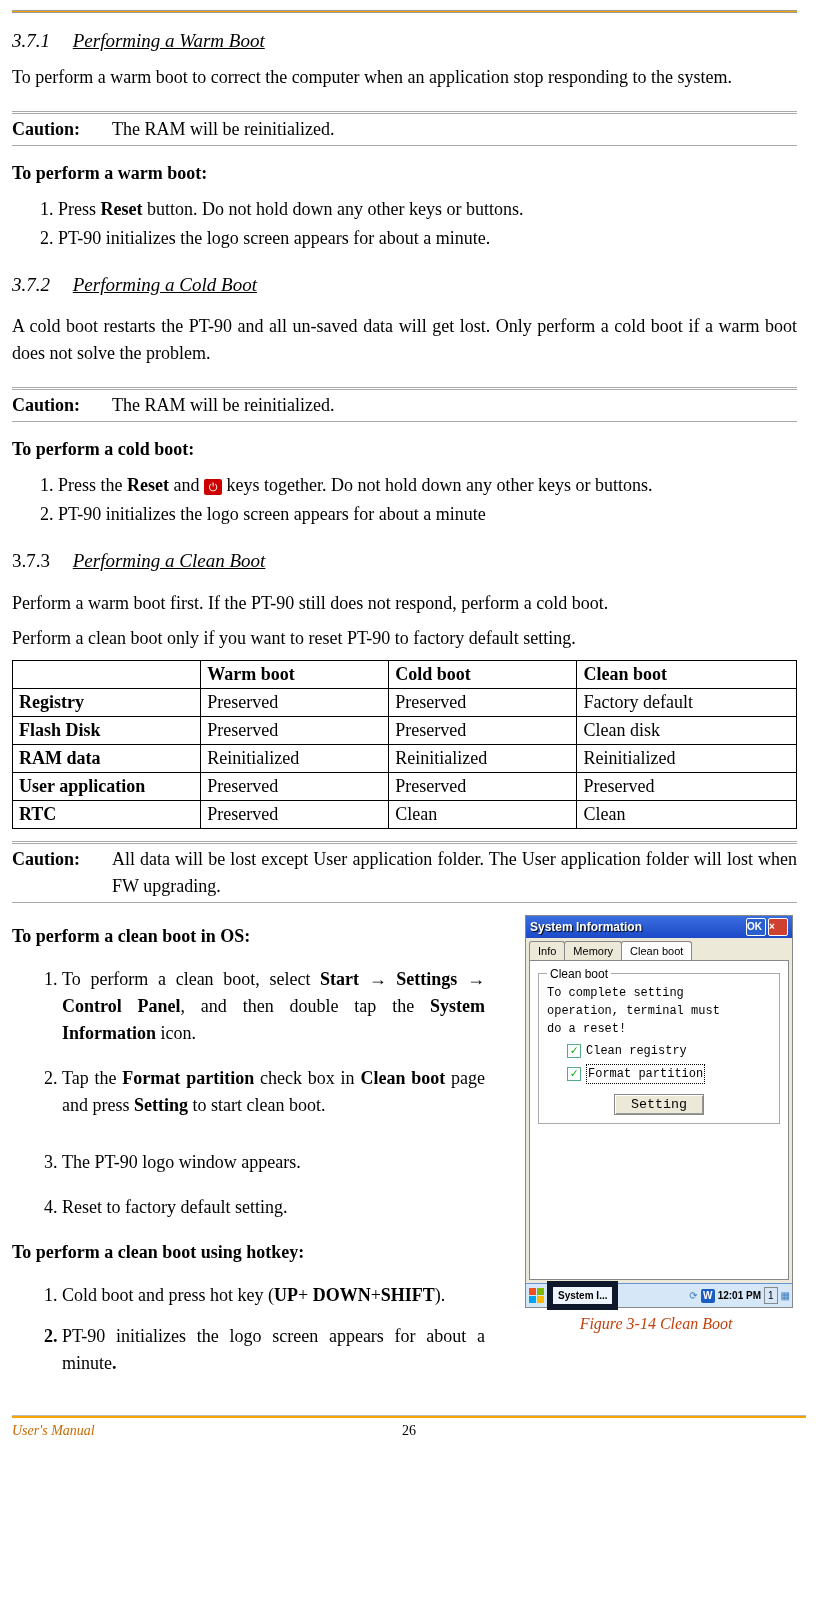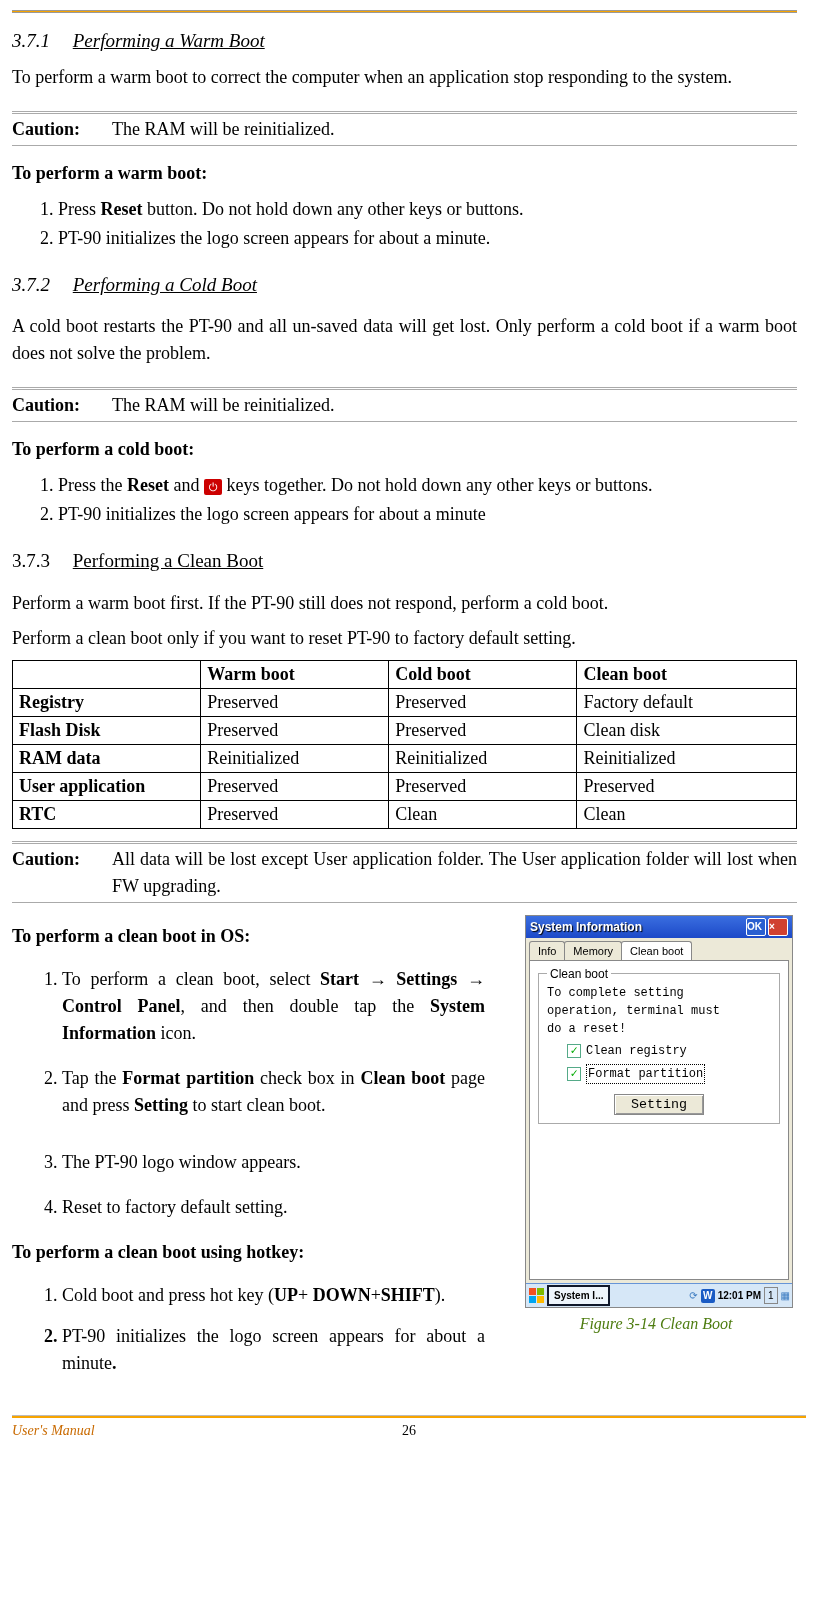--- a/index.html
+++ b/index.html
@@ -226,21 +226,21 @@
     padding: 0 2px;
   }
   .start-flag {
     width: 16px; height: 16px;
     display: inline-flex;
     flex-wrap: wrap;
     margin-right: 3px;
   }
   .start-flag span { width: 7px; height: 7px; margin: 0.5px; }
   .task-app {
-    border: 2px solid #0f172a;
+    border: 6px solid #0f172a;
     background: #eef5fc;
     padding: 1px 5px;
     font-weight: bold;
     margin-right: 18px;
   }
   .tray {
     margin-left: auto;
     display: flex;
     align-items: center;
     gap: 3px;
@@ -251,21 +251,21 @@
     color: #fff;
     font-weight: bold;
     font-size: 10px;
     text-align: center;
     line-height: 14px;
     border-radius: 2px;
   }
   .fig-caption {
     text-align: center;
     font-style: italic;
-    color: #4d7c0f;
+    color: #c2410c;
     font-size: 16px;
     margin-top: 4px;
     font-family: "Times New Roman", serif;
   }
   .footer-rule {
     height: 3px;
     background: #f7a400;
     border-top: 1px solid #bbb;
     margin: 22px 12px 2px 12px;
   }
@@ -325,21 +325,21 @@
   <p class="bold">To perform a cold boot:</p>
   <ol class="steps">
     <li>
       <span>Press the </span><span class="bold">Reset</span><span> and </span><span class="power-icon">⏻</span><span> keys together. Do not hold down any other keys or buttons.</span>
     </li>
     <li>PT-90 initializes the logo screen appears for about a minute</li>
   </ol>
 
   <div class="sec-head" style="margin-top:18px;font-style:normal">
     <span class="sec-num" style="font-style:normal">3.7.3</span>
-    <span class="title" style="">Performing a Clean Boot</span>
+    <span class="title" style="font-style:italic">Performing a Clean Boot</span>
   </div>
   <p style="margin-top:14px">Perform a warm boot first. If the PT-90 still does not respond, perform a cold boot.</p>
   <p>Perform a clean boot only if you want to reset PT-90 to factory default setting.</p>
 
   <table class="boot-table">
     <tbody>
         <tr>
       <th class="h" style="width:24%"></th>
       <th class="h">Warm boot</th>
       <th class="h">Cold boot</th>

